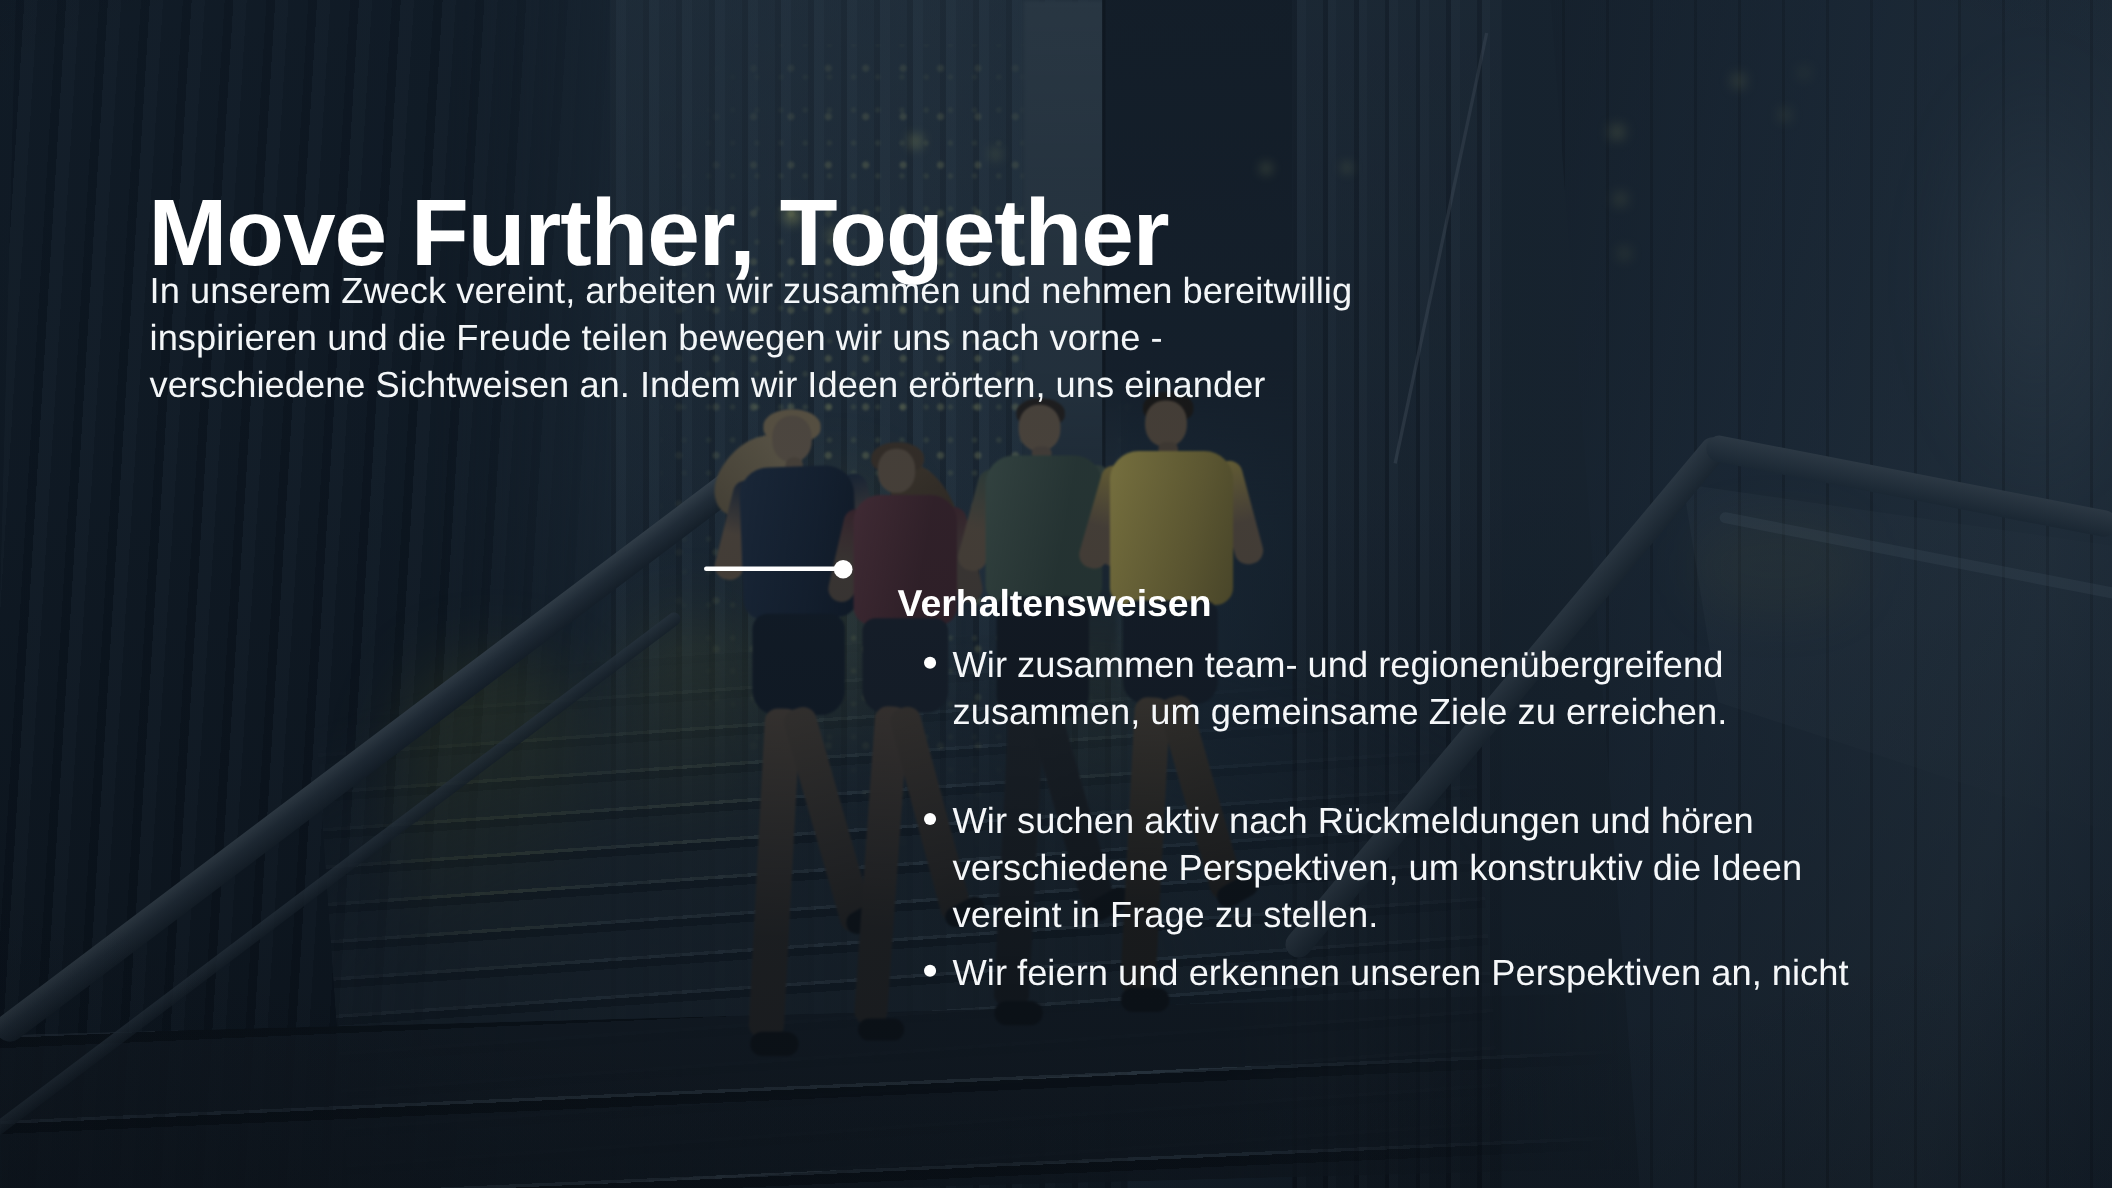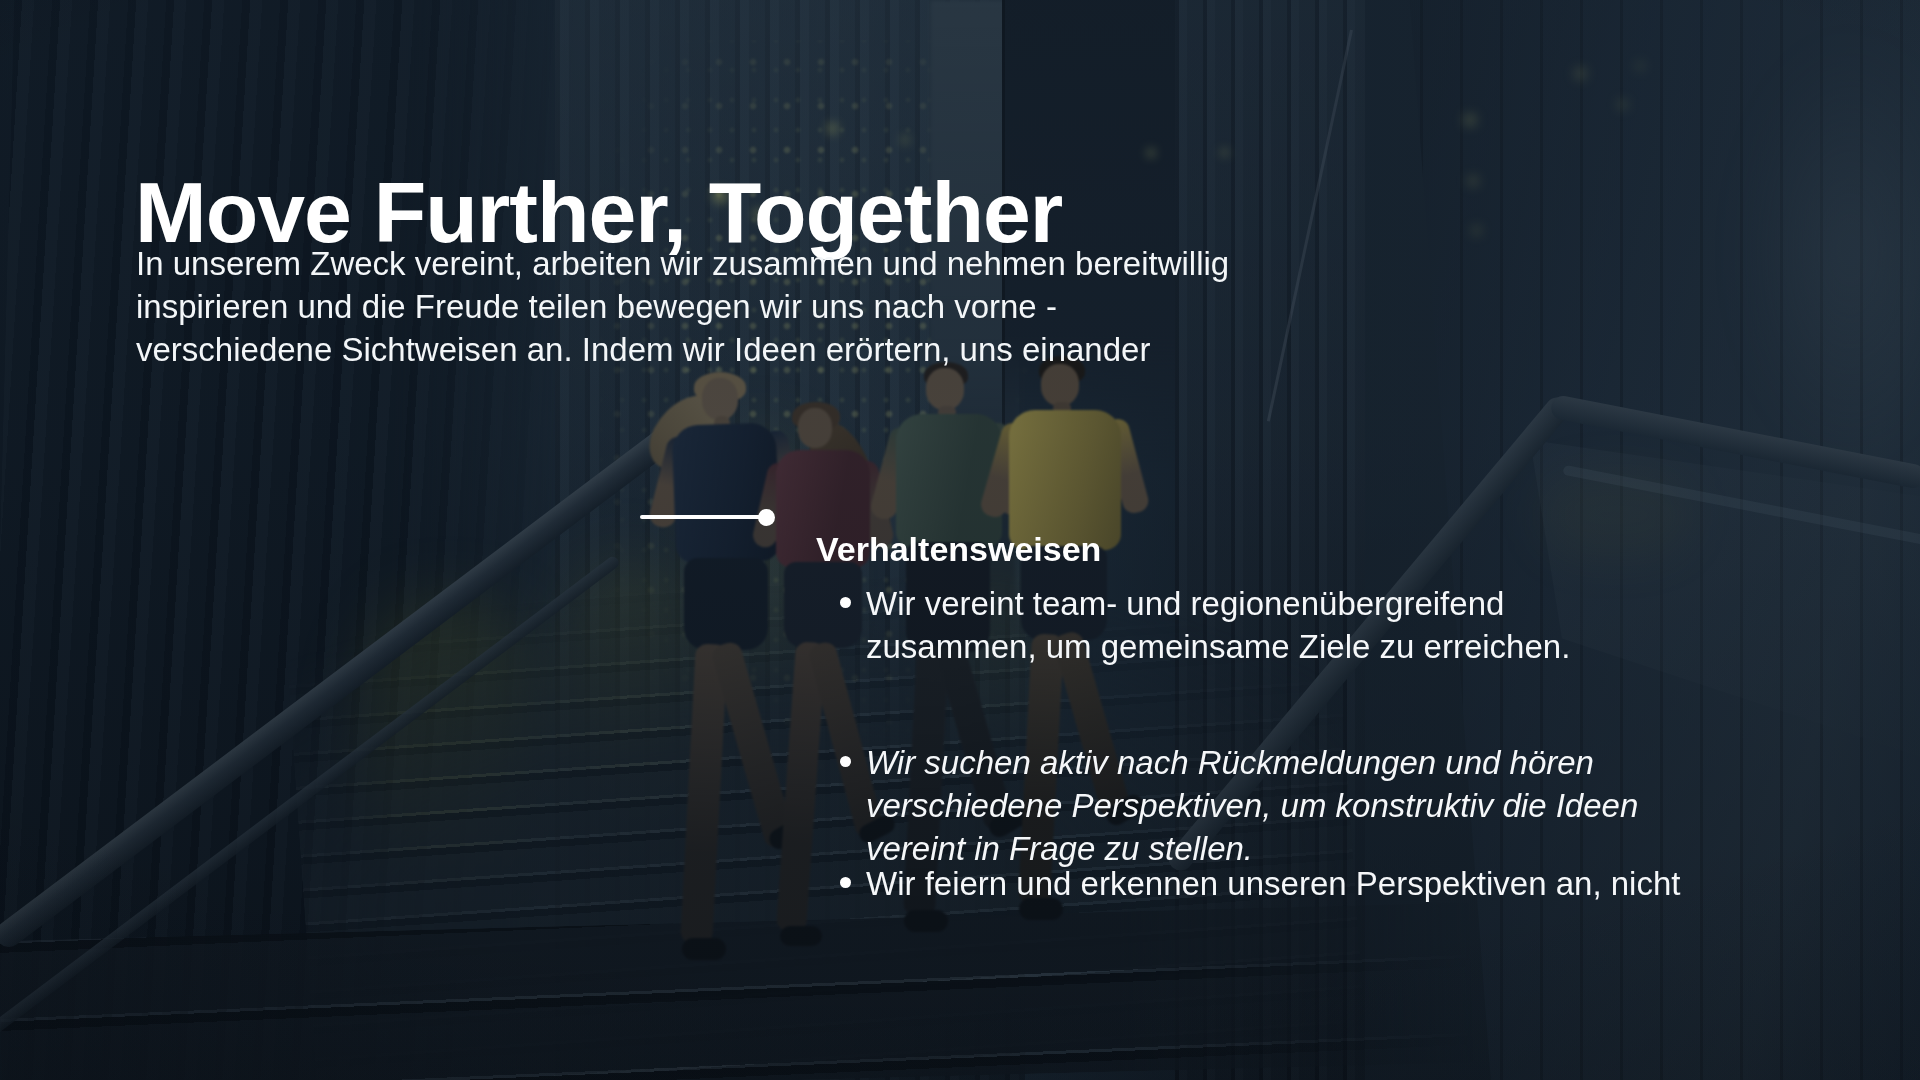--- a/index.html
+++ b/index.html
@@ -159,21 +159,21 @@
   
   .content{inset:0;z-index:10;color:#fff;border-radius:13px;}
   .title{left:135px;top:111px;font-size:86px;font-weight:700;line-height:1;letter-spacing:-1px;white-space:nowrap;}
   .intro{left:136px;top:242px;font-size:33px;line-height:43px;color:#f3f6f8;}
   .intro div{position:static;white-space:nowrap;}
   .connector-line{left:640px;top:515px;width:122px;height:4px;background:#fff;border-radius:2px;}
   .connector-dot{left:758px;top:509px;width:17px;height:17px;background:#fff;border-radius:50%;}
   .section-heading{left:816px;top:503px;font-size:34px;font-weight:700;line-height:36px;white-space:nowrap;}
   ul.bullets{margin:0;padding:0;list-style:none;position:static;}
   .bullet{left:866px;width:940px;font-size:33px;line-height:43px;color:#f5f7f9;list-style:none;}
-  .bullet.p1{top:582px;} .bullet.p2{top:741px;font-style:italic;} .bullet.p3{top:862px;}
+  .bullet.p1{top:582px;} .bullet.p2{top:724px;} .bullet.p3{top:862px;}
   .bullet .marker{left:-26px;top:15px;width:11px;height:11px;background:#fff;border-radius:50%;}
   .bullet div.l{position:static;white-space:nowrap;}
 </style>
 </head>
 <body>
 
 <div class="stage">
 
   <div class="bg">
     <div class="slats-left"></div>
@@ -283,21 +283,21 @@
       <div>verschiedene Sichtweisen an. Indem wir Ideen erörtern, uns einander</div>
     </div>
 
     <div class="connector-line"></div>
     <div class="connector-dot"></div>
     <h2 class="section-heading">Verhaltensweisen</h2>
 
     <ul class="bullets">
       <li class="bullet p1">
         <span class="marker"></span>
-        <div class="l">Wir vereint team- und regionenübergreifend</div>
+        <div class="l">Wir zusammen team- und regionenübergreifend</div>
         <div class="l">zusammen, um gemeinsame Ziele zu erreichen.</div>
       </li>
       <li class="bullet p2">
         <span class="marker"></span>
         <div class="l">Wir suchen aktiv nach Rückmeldungen und hören</div>
         <div class="l">verschiedene Perspektiven, um konstruktiv die Ideen</div>
         <div class="l">vereint in Frage zu stellen.</div>
       </li>
       <li class="bullet p3">
         <span class="marker"></span>

